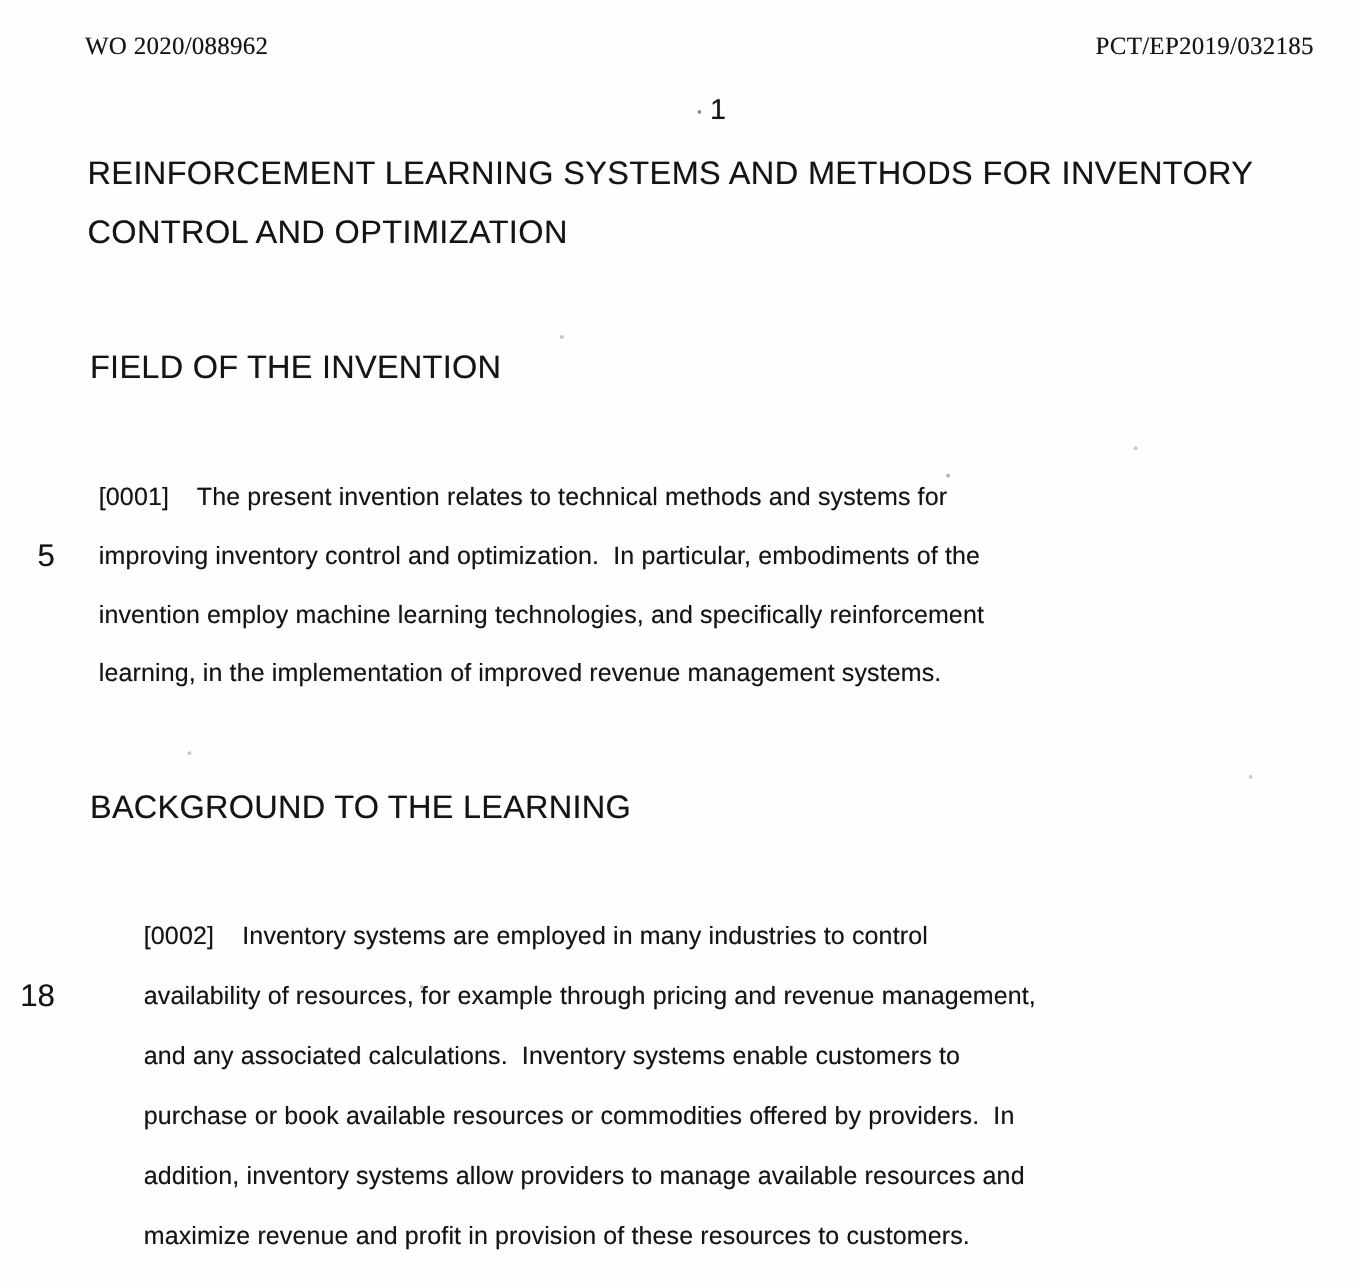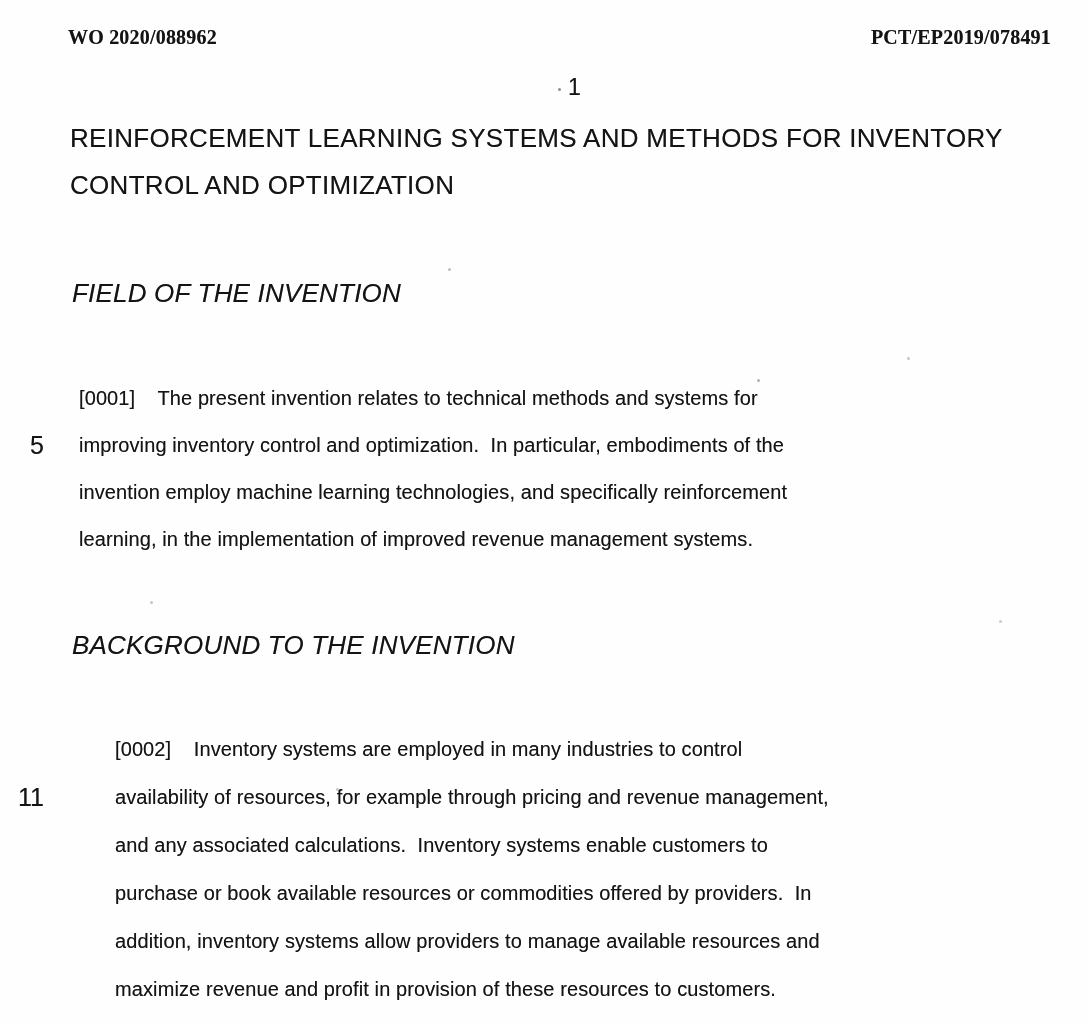--- a/index.html
+++ b/index.html
@@ -16,21 +16,21 @@
     background: #fefefe;
   }
   
   .txt {
     text-shadow: 0 0 0.6px rgba(0,0,0,0.45);
     white-space: pre;
   }
   .hdr {
     position: absolute;
     font-family: "Liberation Serif", serif;
-    font-weight: bold;
+    font-weight: normal;
     font-size: 20px;
     letter-spacing: 0.2px;
   }
   .hdr-left  { left: 68px; top: 26px; }
   .hdr-right { right: 38px; top: 26px; }
   .page-num {
     position: absolute;
     left: 568px; top: 74px;
     font-size: 23px;
   }
@@ -39,21 +39,20 @@
     left: 70px; top: 115px;
     font-size: 26px;
     line-height: 47px;
     letter-spacing: 0.3px;
   }
   .section-heading {
     position: absolute;
     font-size: 26px;
     line-height: 47px;
     letter-spacing: 0.2px;
-    font-style: italic;
   }
   .heading-field      { left: 72px; top: 270px; }
   .heading-background { left: 72px; top: 622px; }
   .para {
     position: absolute;
     left: 79px;
     font-size: 20px;
     letter-spacing: 0.1px;
   }
   .para-1 { top: 375px; line-height: 47px; }
@@ -74,39 +73,39 @@
     width: 3px; height: 3px;
   }
 </style>
 </head>
 <body>
 
 <div class="page">
 
   <div class="hdr hdr-left txt">WO 2020/088962</div>
 
-  <div class="hdr hdr-right txt">PCT/EP2019/078491</div>
+  <div class="hdr hdr-right txt">PCT/EP2019/032185</div>
 
   <div class="page-num txt">1</div>
 
   <div class="title-block txt">REINFORCEMENT LEARNING SYSTEMS AND METHODS FOR INVENTORY
 CONTROL AND OPTIMIZATION</div>
 
   <div class="section-heading heading-field txt">FIELD OF THE INVENTION</div>
 
   <div class="line-no line-no-5 txt">5</div>
 
   <div class="para para-1 txt">[0001]    The present invention relates to technical methods and systems for
 improving inventory control and optimization.  In particular, embodiments of the
 invention employ machine learning technologies, and specifically reinforcement
 learning, in the implementation of improved revenue management systems.</div>
 
-  <div class="section-heading heading-background txt">BACKGROUND TO THE INVENTION</div>
+  <div class="section-heading heading-background txt">BACKGROUND TO THE LEARNING</div>
 
-  <div class="line-no line-no-10 txt">11</div>
+  <div class="line-no line-no-10 txt">18</div>
 
   <div class="para para-2 txt">[0002]    Inventory systems are employed in many industries to control
 availability of resources, for example through pricing and revenue management,
 and any associated calculations.  Inventory systems enable customers to
 purchase or book available resources or commodities offered by providers.  In
 addition, inventory systems allow providers to manage available resources and
 maximize revenue and profit in provision of these resources to customers.</div>
 
   <div class="speck" style="left:558px; top:88px;"></div>
   <div class="speck" style="left:757px; top:379px; opacity:.7"></div>

